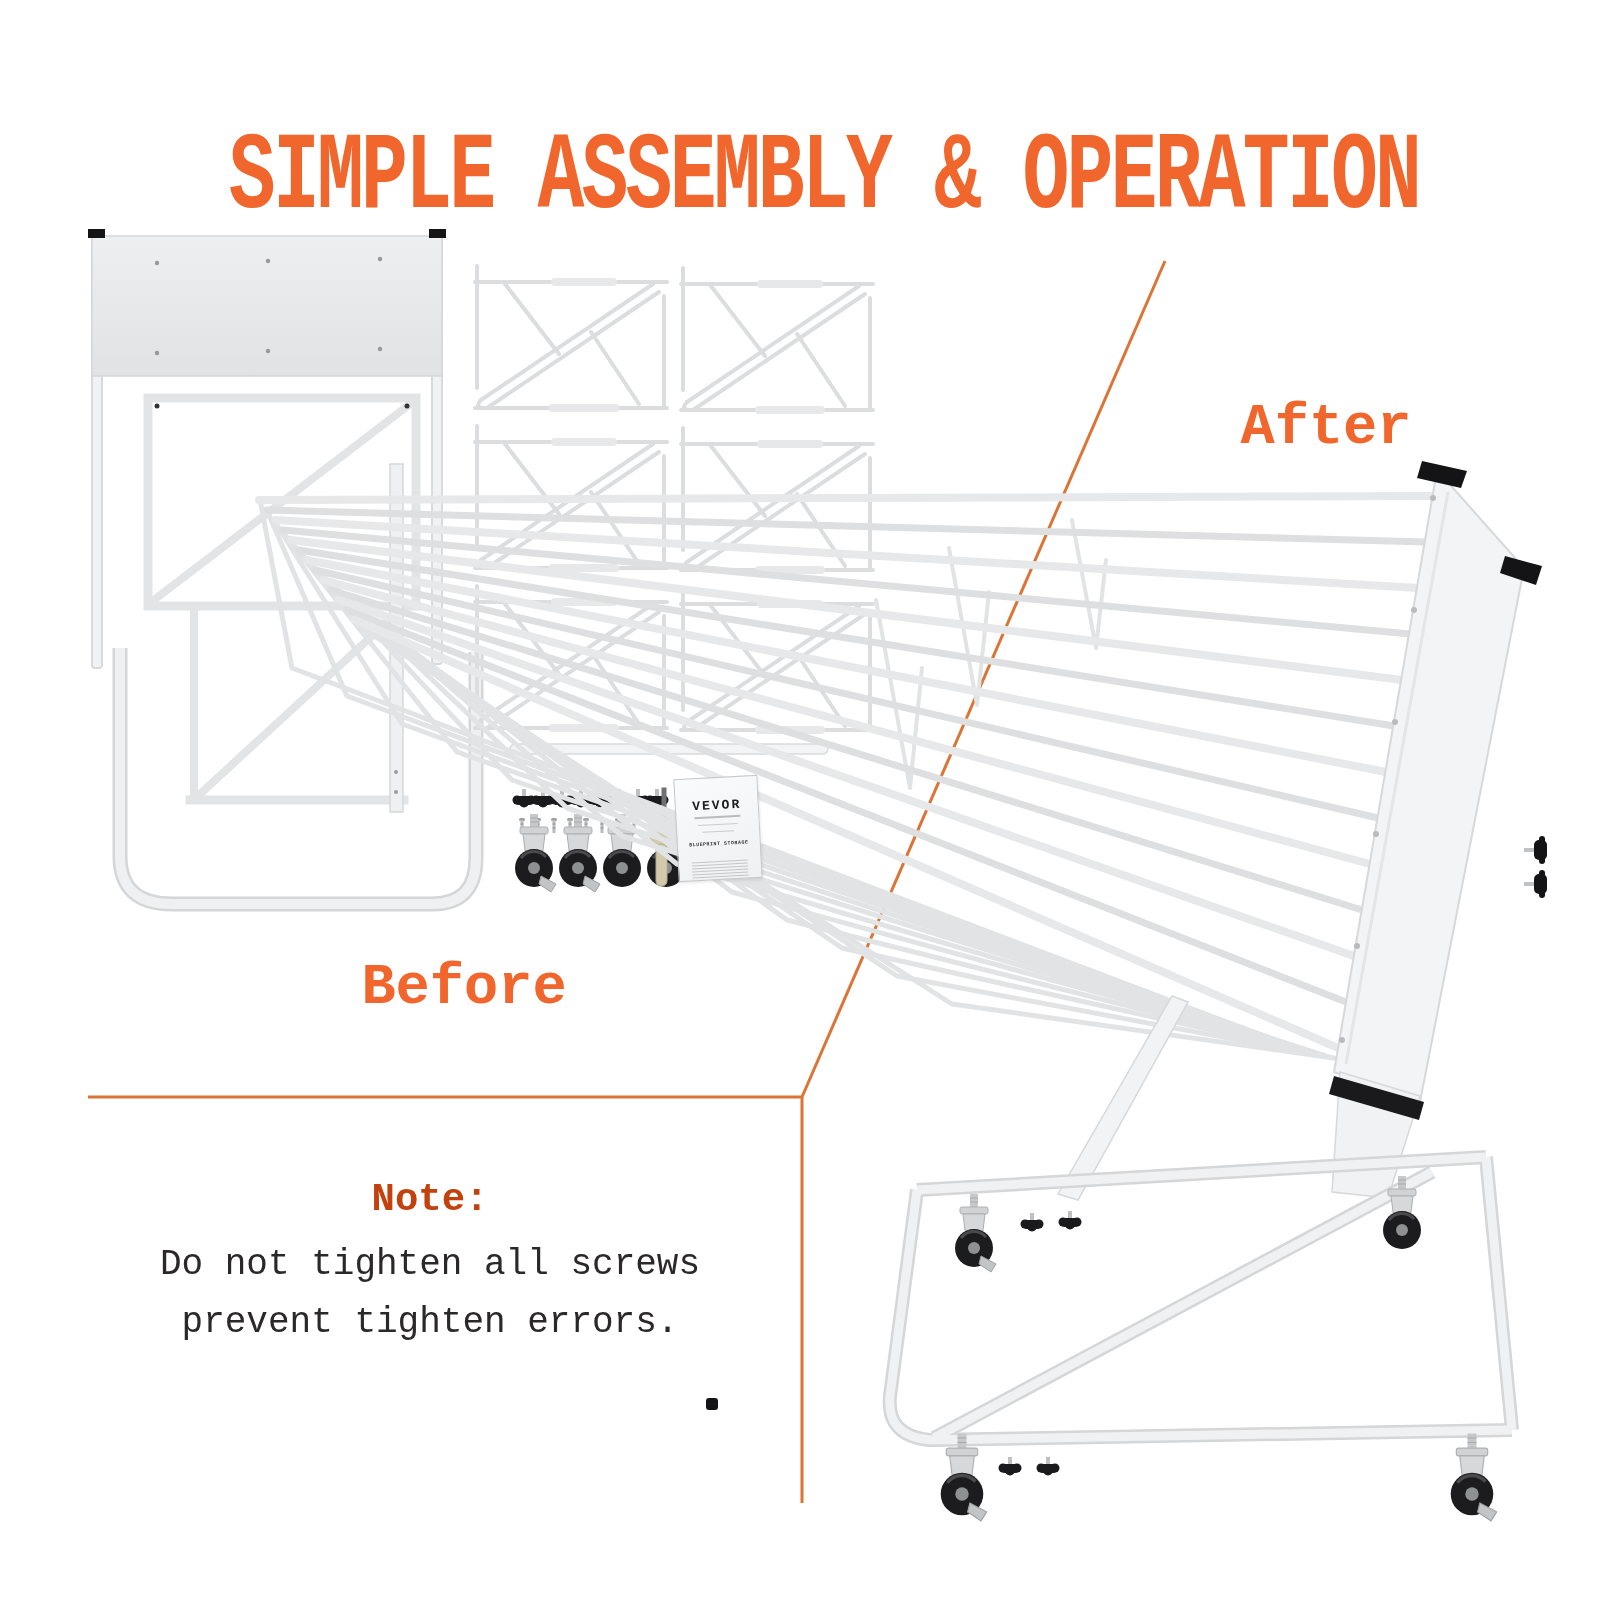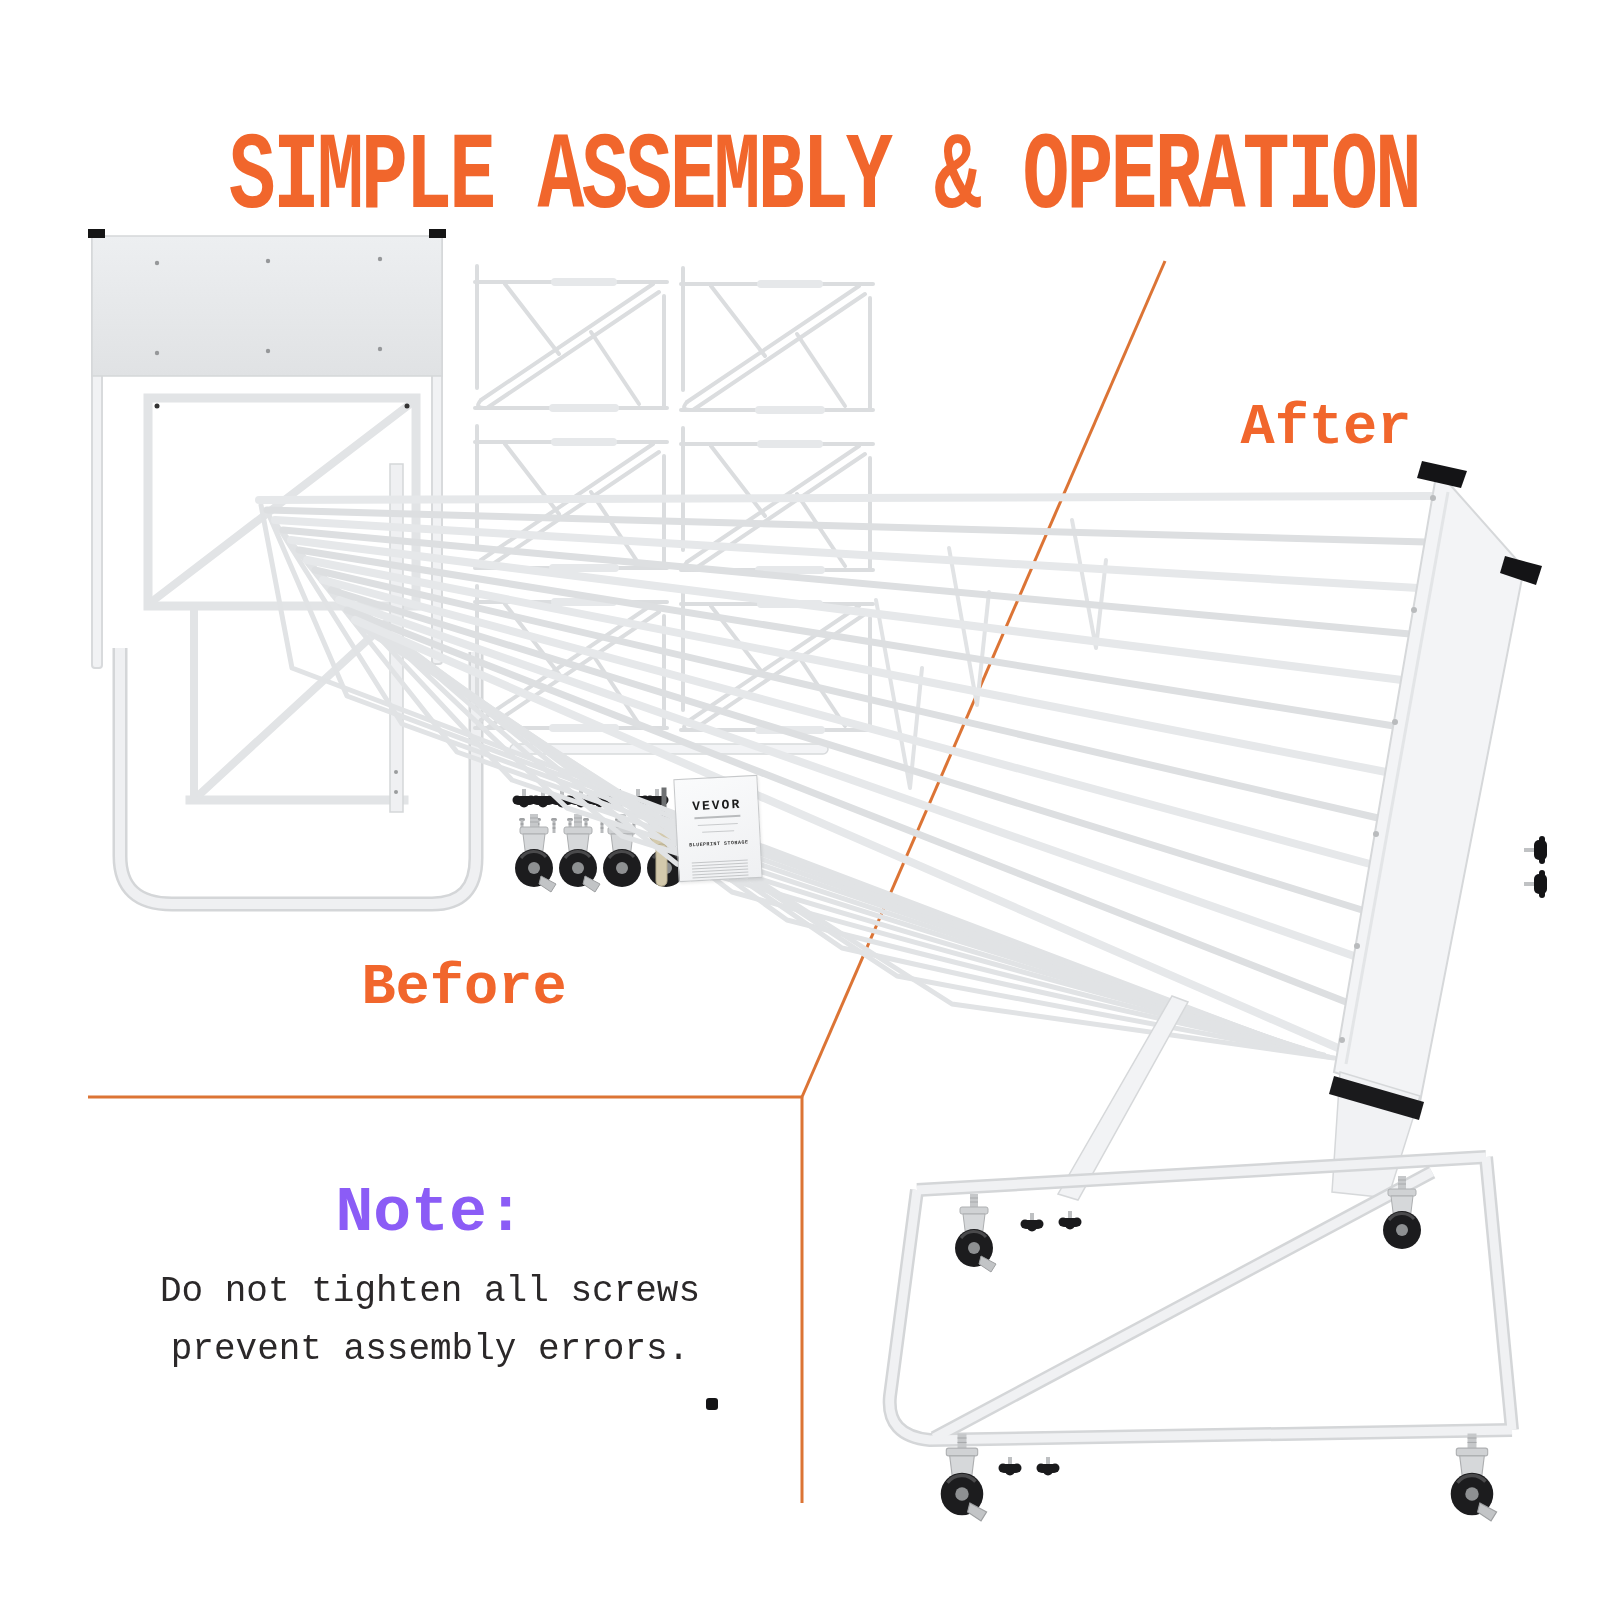--- a/index.html
+++ b/index.html
@@ -7,21 +7,21 @@
           font-family:Liberation Mono, monospace;margin-left:24px;}
   .abs{position:absolute;}
   #art{position:absolute;left:0;top:0;}
   .title{left:0;right:0;top:60px;text-align:center;color:#F1662C;font-weight:bold;
          font-size:84px;letter-spacing:-3px;transform:scale(0.93,1.30);transform-origin:50% 0;
          white-space:nowrap;}
   .fig-label{color:#F1662C;font-weight:bold;font-size:57px;text-align:center;}
   #before-label{left:280px;top:956px;width:320px;}
   #after-label{left:1152px;top:396px;width:300px;}
   #note{left:70px;top:1178px;width:672px;text-align:center;color:#2B2829;}
-  #note .note-heading{color:#8b5cf6;font-weight:bold;font-size:63px;margin-bottom:14px;}
+  #note .note-heading{color:#c2410c;font-weight:bold;font-size:39px;margin-bottom:14px;}
   #note .note-line{font-size:36px;line-height:58px;font-weight:400;}
   
   #manual{left:652px;top:777px;width:82px;height:101px;transform:rotate(-3deg);
           transform-origin:50% 50%;background:linear-gradient(160deg,#FAFBFC 0%,#EFF0F2 100%);
           border:1px solid #C6C8CA;box-shadow:1px 2px 3px rgba(0,0,0,0.08);
           display:flex;flex-direction:column;align-items:center;}
   #manual .brand{margin-top:20px;font-weight:bold;font-size:13px;letter-spacing:2px;color:#1c1c1c;}
   #manual .rule{width:46px;height:2px;background:#B9BBBD;margin-top:3px;}
   #manual .rule.thin{width:40px;height:1px;margin-top:6px;background:#C9CBCD;}
   #manual .doc-title{margin-top:9px;font-weight:bold;font-size:5px;letter-spacing:0.5px;color:#3a3a3a;}
@@ -275,21 +275,21 @@
 
 <h1 class="abs title">SIMPLE ASSEMBLY &amp; OPERATION</h1>
 
 <div class="abs fig-label" id="after-label">After</div>
 
 <div class="abs fig-label" id="before-label">Before</div>
 
 <div class="abs" id="note">
   <div class="note-heading">Note:</div>
   <div class="note-line">Do not tighten all screws</div>
-  <div class="note-line">prevent assembly errors.</div>
+  <div class="note-line">prevent tighten errors.</div>
 </div>
 
 <div class="abs" id="manual">
   <div class="brand">VEVOR</div>
   <div class="rule"></div>
   <div class="rule thin"></div>
   <div class="rule thin" style="width:32px"></div>
   <div class="doc-title">BLUEPRINT STORAGE</div>
   <div class="para">
     <div></div>

